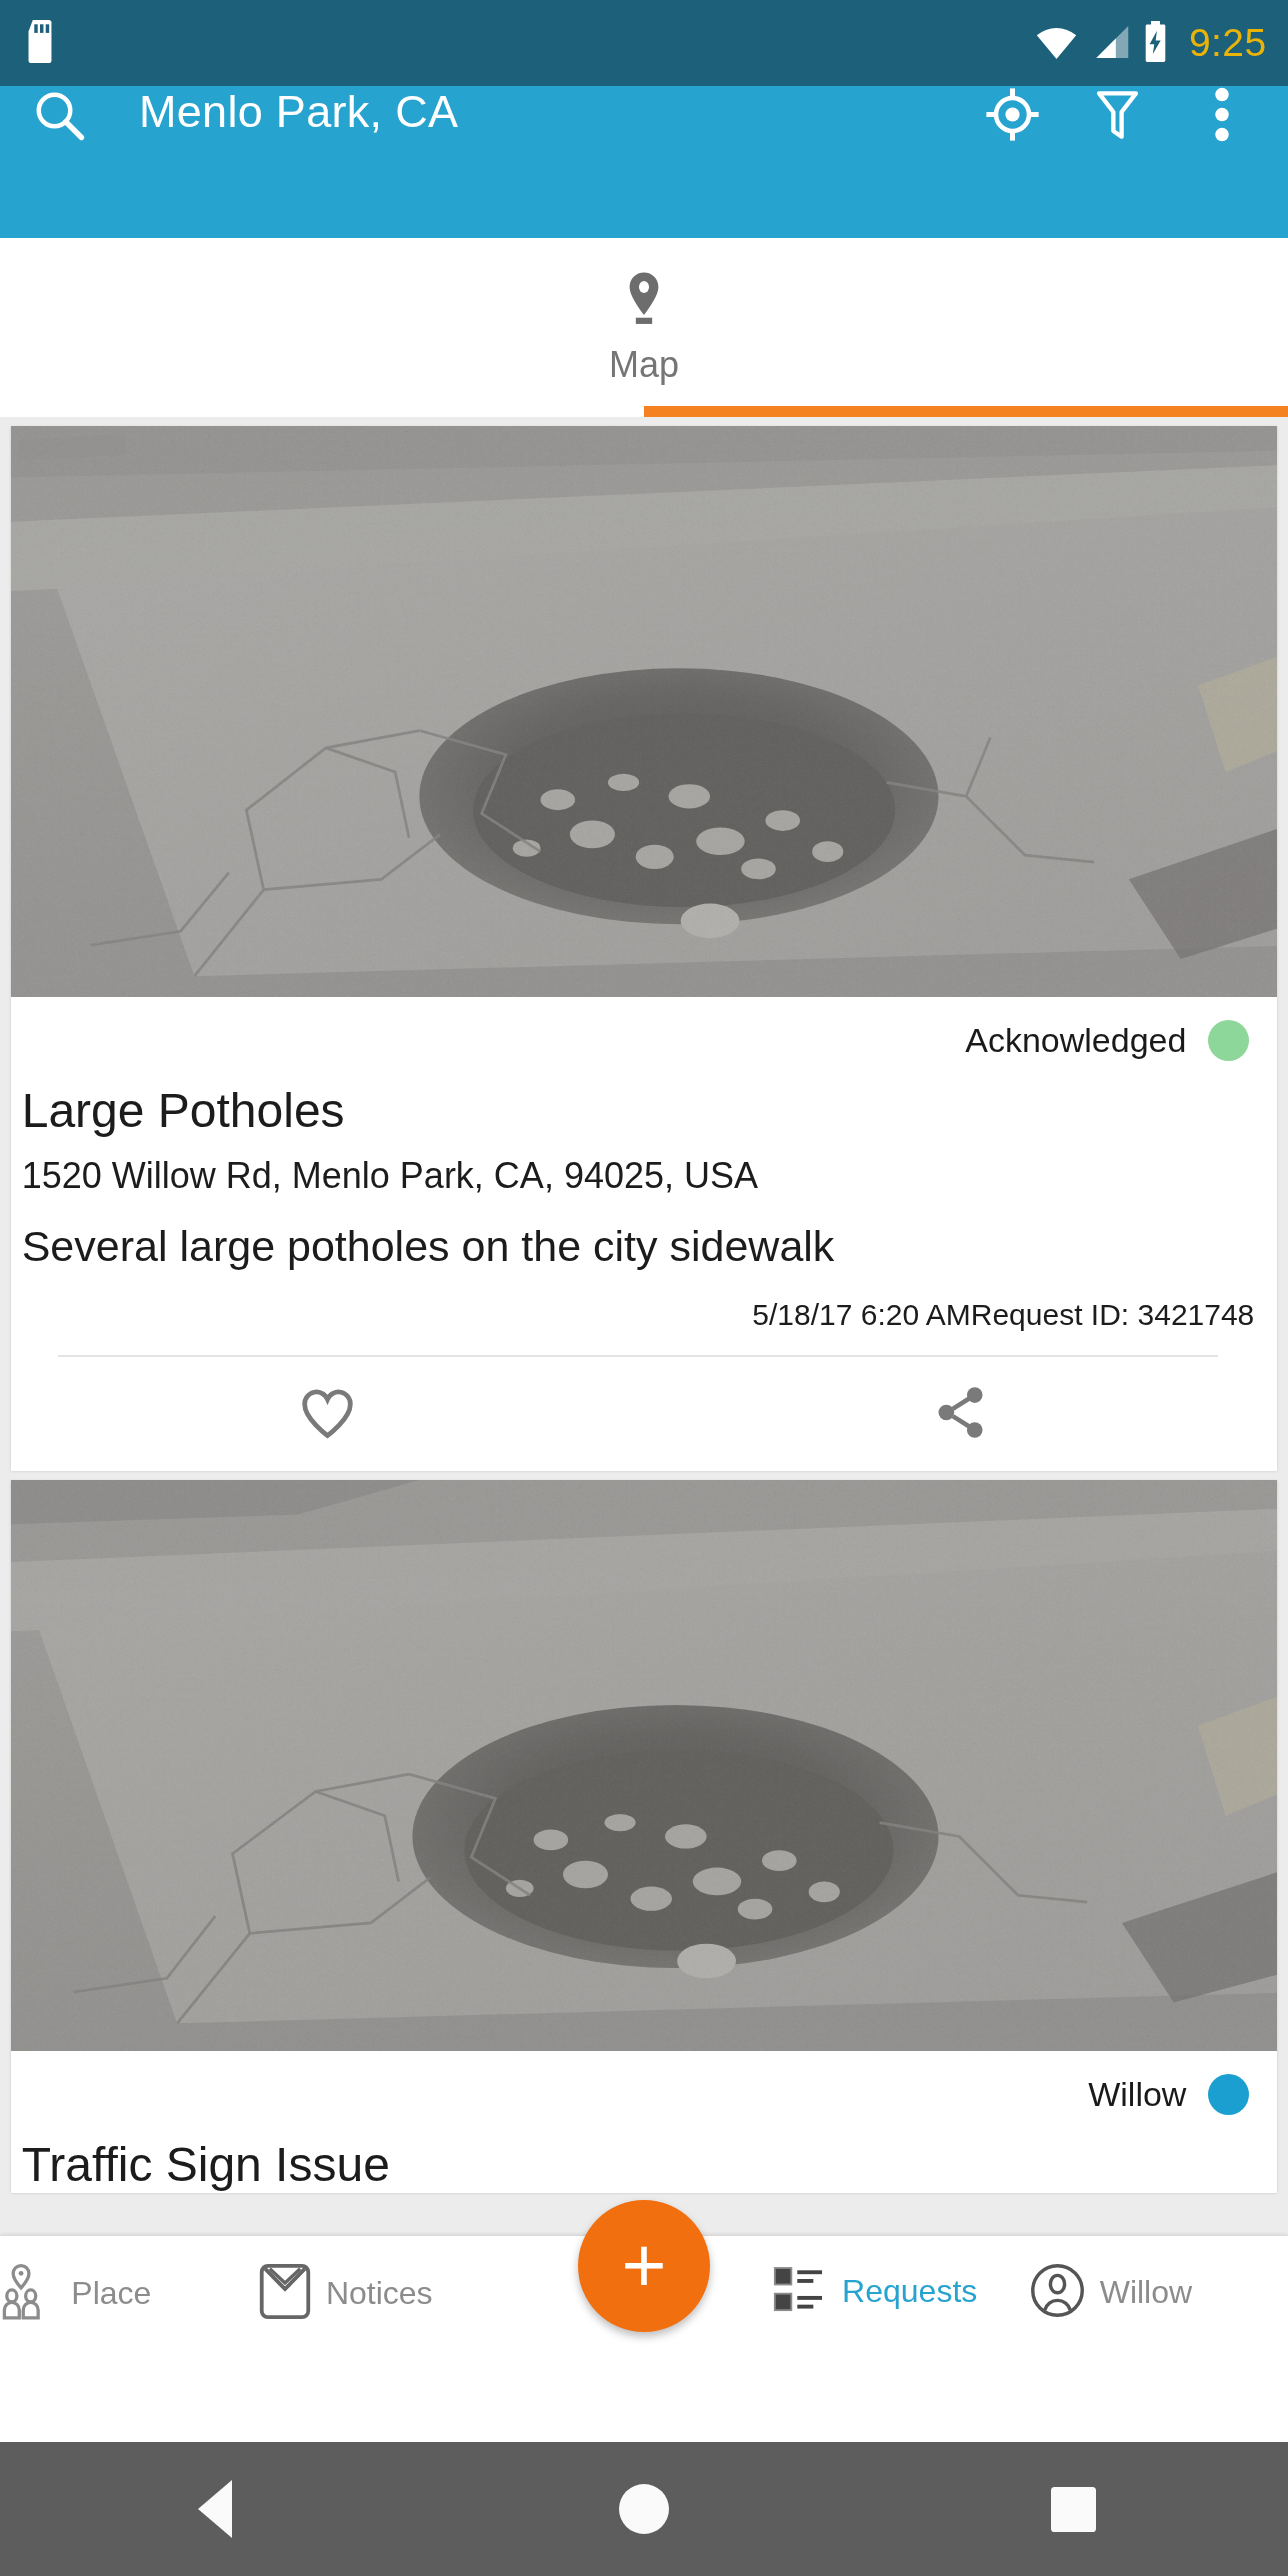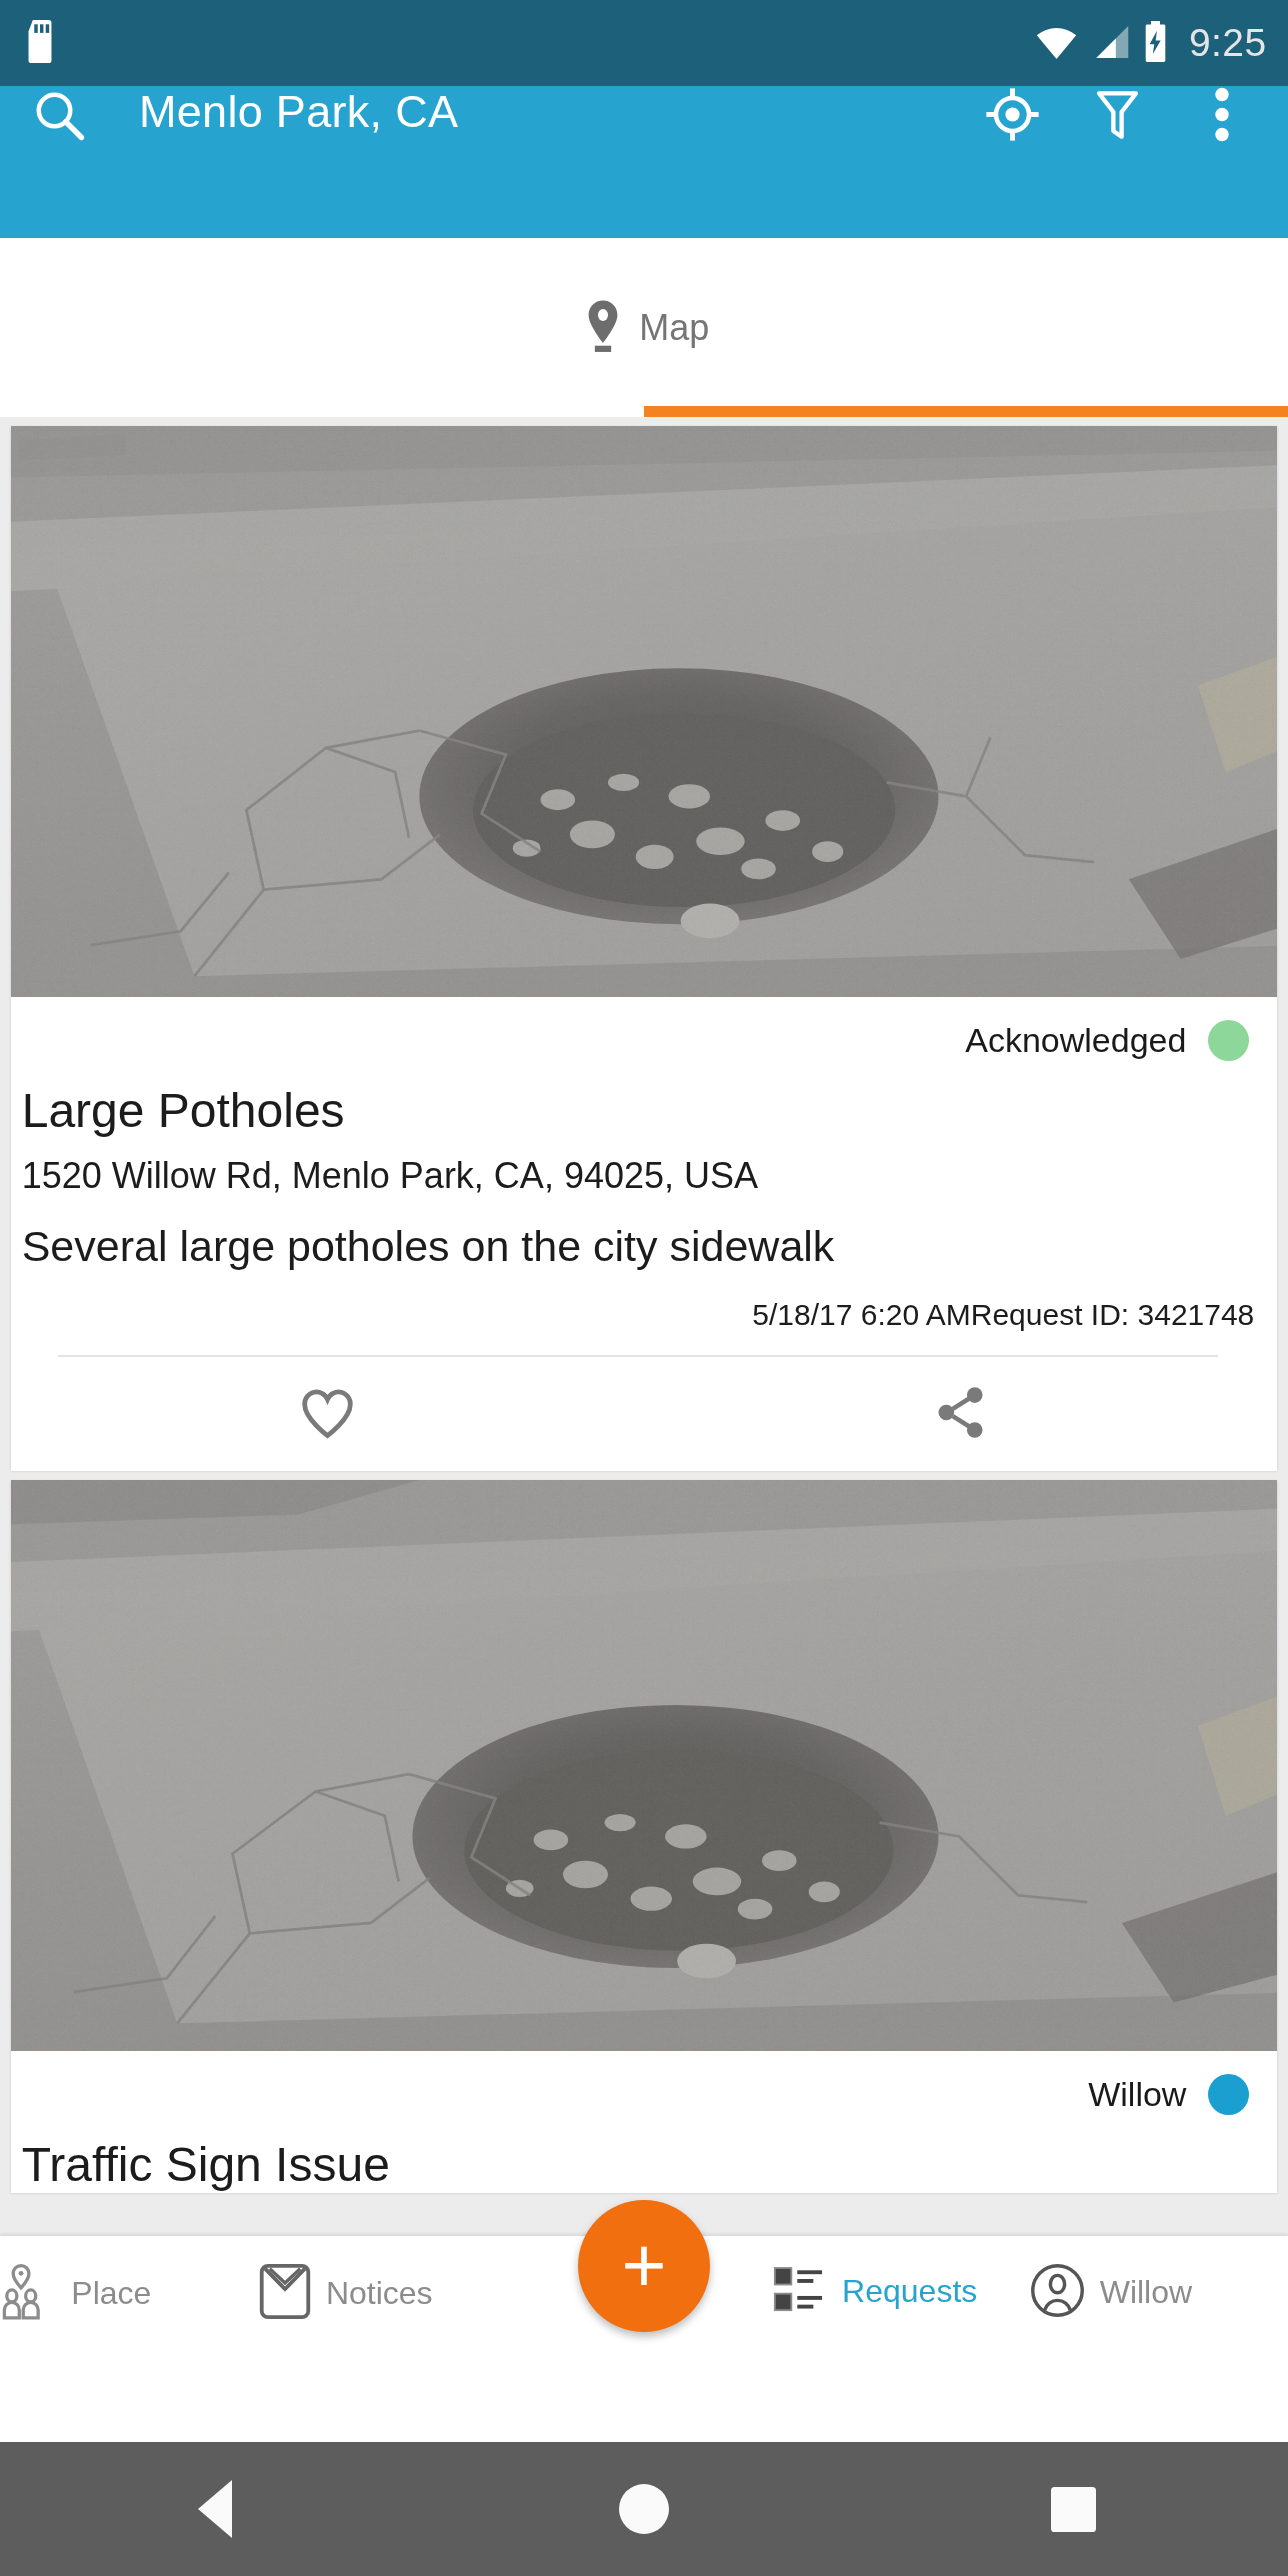--- a/index.html
+++ b/index.html
@@ -12,41 +12,41 @@
   .phone { position: relative; width: 1288px; height: 2576px; background: #ececec; }
 
   
   .statusbar {
     height: 86px; background: #1d6079;
     display: flex; align-items: center; justify-content: space-between;
     padding: 0 21.5px;
   }
   .sb-left, .sb-right { display: flex; align-items: center; }
   .sb-right { gap: 12.5px; }
-  .sb-time { color: #e5e5e5; font-size: 39px; letter-spacing: 0.4px; margin-left: 7.2px; }
+  .sb-time { color: #eab308; font-size: 39px; letter-spacing: 0.4px; margin-left: 7.2px; }
 
   
   .appbar {
     height: 152px; background: #27a3cf;
     display: flex; align-items: flex-start; padding: 0 30px;
   }
   .appbar-title {
     color: #fff; font-size: 45px; font-weight: 400;
     margin-left: 52px; flex: 1; letter-spacing: 0.3px;
   }
   .appbar-actions { display: flex; align-items: center; gap: 48px; padding-right: 7.2px; }
   .ab-icon { width: 57px; height: 57px; display: flex; align-items: center; justify-content: center; }
 
   
   .tabbar {
     height: 179px; background: #fff; display: flex; position: relative;
     box-shadow: 0 1.8px 2.7px rgba(0,0,0,0.10);
   }
   .tab {
-    flex: 1; display: flex; flex-direction: row;
+    flex: 1; display: flex; flex-direction: column;
     align-items: center; justify-content: center; gap: 12.5px;
   }
   .tab-label { font-size: 36px; color: #757575; }
   .tab-indicator {
     position: absolute; bottom: 0; left: 50%; width: 50%;
     height: 10.7px; background: #f58220;
   }
 
   
   .scroll-area {

